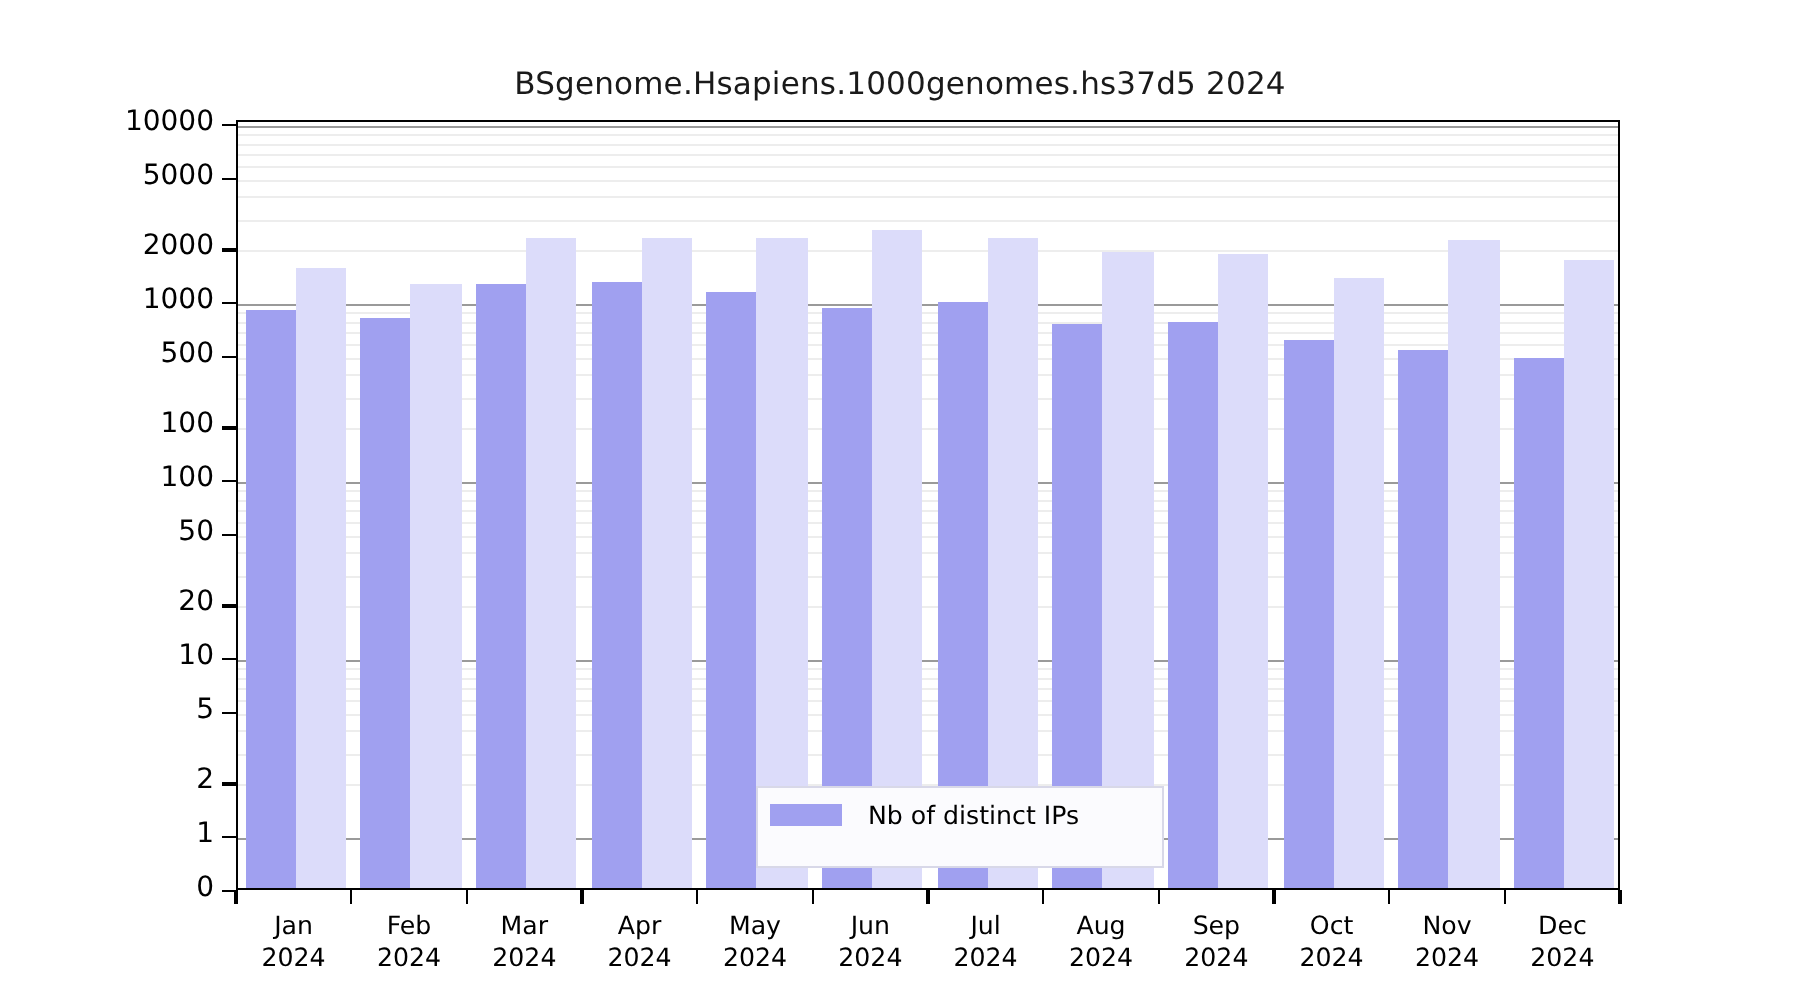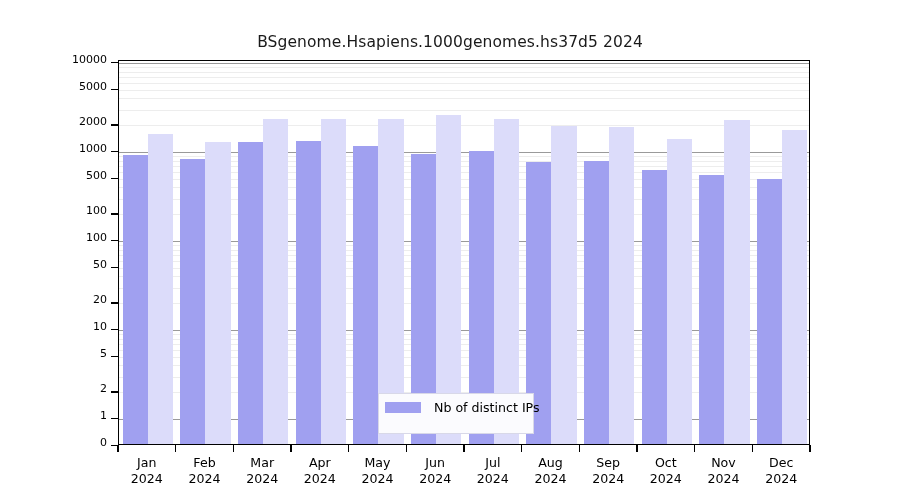--- a/index.html
+++ b/index.html
@@ -92,21 +92,21 @@
   .ytick {
     position: absolute;
     right: 0;
     width: 118px;
     height: 0;
   }
   .ytick .ylabel {
     position: absolute;
     right: 11px;
     top: -9px;
-    font-size: 11px;
+    font-size: 14px;
     color: #000000;
     text-align: center;
     white-space: nowrap;
   }
   .ytick .ymark {
     position: absolute;
     right: 0;
     top: 0;
     width: 7px;
     height: 1.4px;
@@ -144,21 +144,21 @@
     font-size: 12.6px;
     color: #000000;
     line-height: 15.5px;
     white-space: nowrap;
   }
   
   #legend {
     position: absolute;
     left: 378px;
     top: 393px;
-    width: 156px;
+    width: 204px;
     height: 41px;
     background: #fbfbfe;
     border: 1px solid #d8d8e8;
     box-sizing: border-box;
     padding: 4px 0 0 0;
   }
   .legend-row {
     display: flex;
     align-items: center;
     height: 16px;

